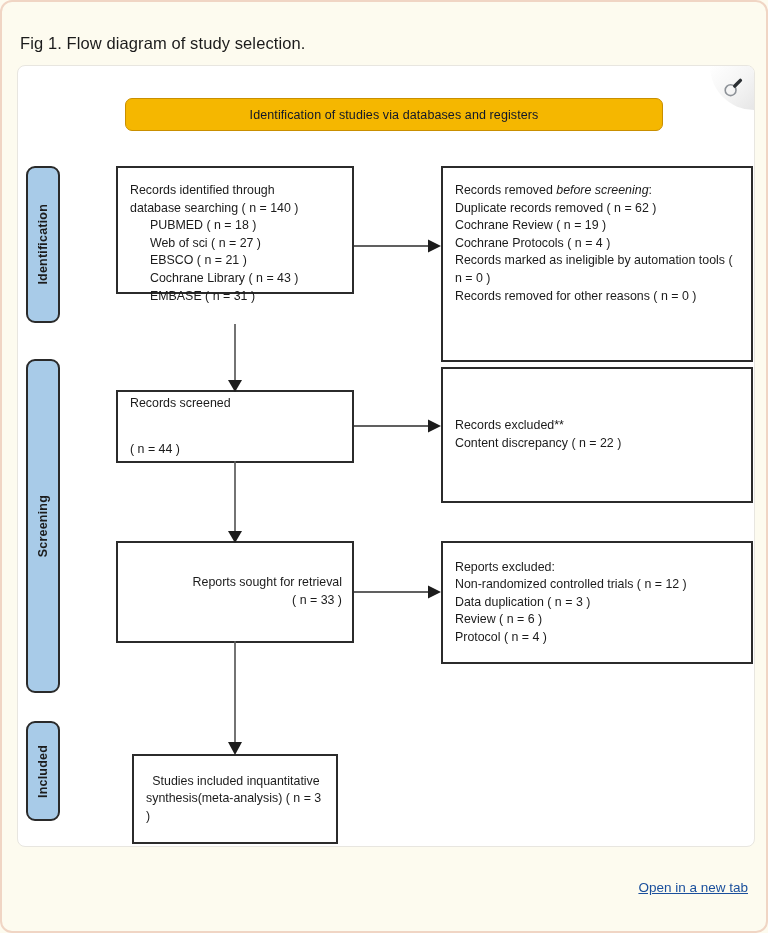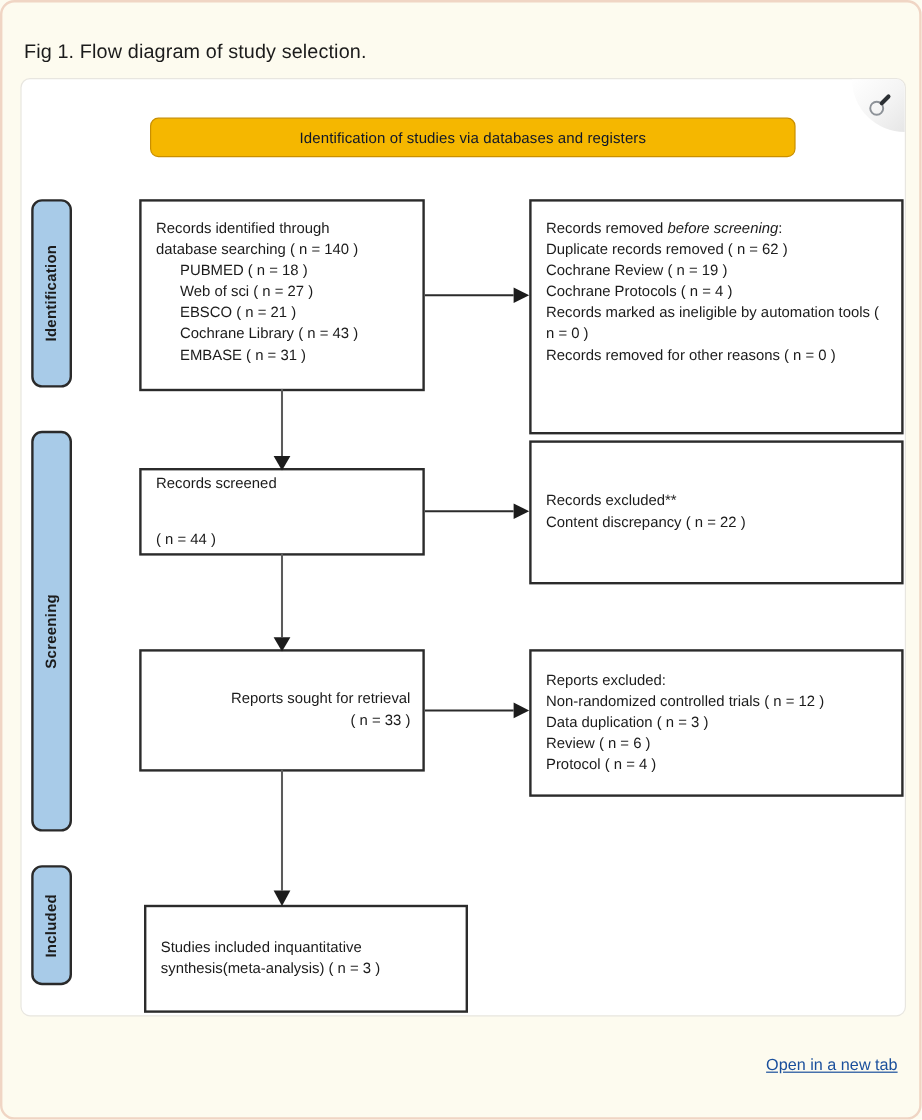--- a/index.html
+++ b/index.html
@@ -117,27 +117,27 @@
   }
   .flow-box.vcenter {
     display: flex;
     flex-direction: column;
     justify-content: center;
     padding-top: 10px;
   }
   .flow-box .ind { padding-left: 20px; }
   .flow-box em { font-style: italic; }
 
-  #box-identified      { left: 98px;  top: 100px; width: 238px; height: 160px; }
+  #box-identified      { left: 98px;  top: 100px; width: 238px; height: 128px; }
   #box-removed         { left: 423px; top: 100px; width: 312px; height: 196px; }
   #box-screened        { left: 98px;  top: 324px; width: 238px; height: 73px; gap: 28px;  }
-  #box-excluded        { left: 423px; top: 301px; width: 312px; height: 120px; }
+  #box-excluded        { left: 423px; top: 301px; width: 312px; height: 136px; }
   #box-reports-sought  { left: 98px;  top: 475px; width: 238px; height: 102px; align-items: flex-end; }
   #box-reports-excl    { left: 423px; top: 475px; width: 312px; height: 123px; }
-  #box-included        { left: 102px;  top: 688px; width: 270px; height: 90px;  }
+  #box-included        { left: 114px;  top: 688px; width: 206px; height: 90px; align-items: center;  }
 
   
   .conn { position: absolute; }
   .conn svg { display: block; }
 </style>
 </head>
 <body>
 
 <div class="page-frame">
 

